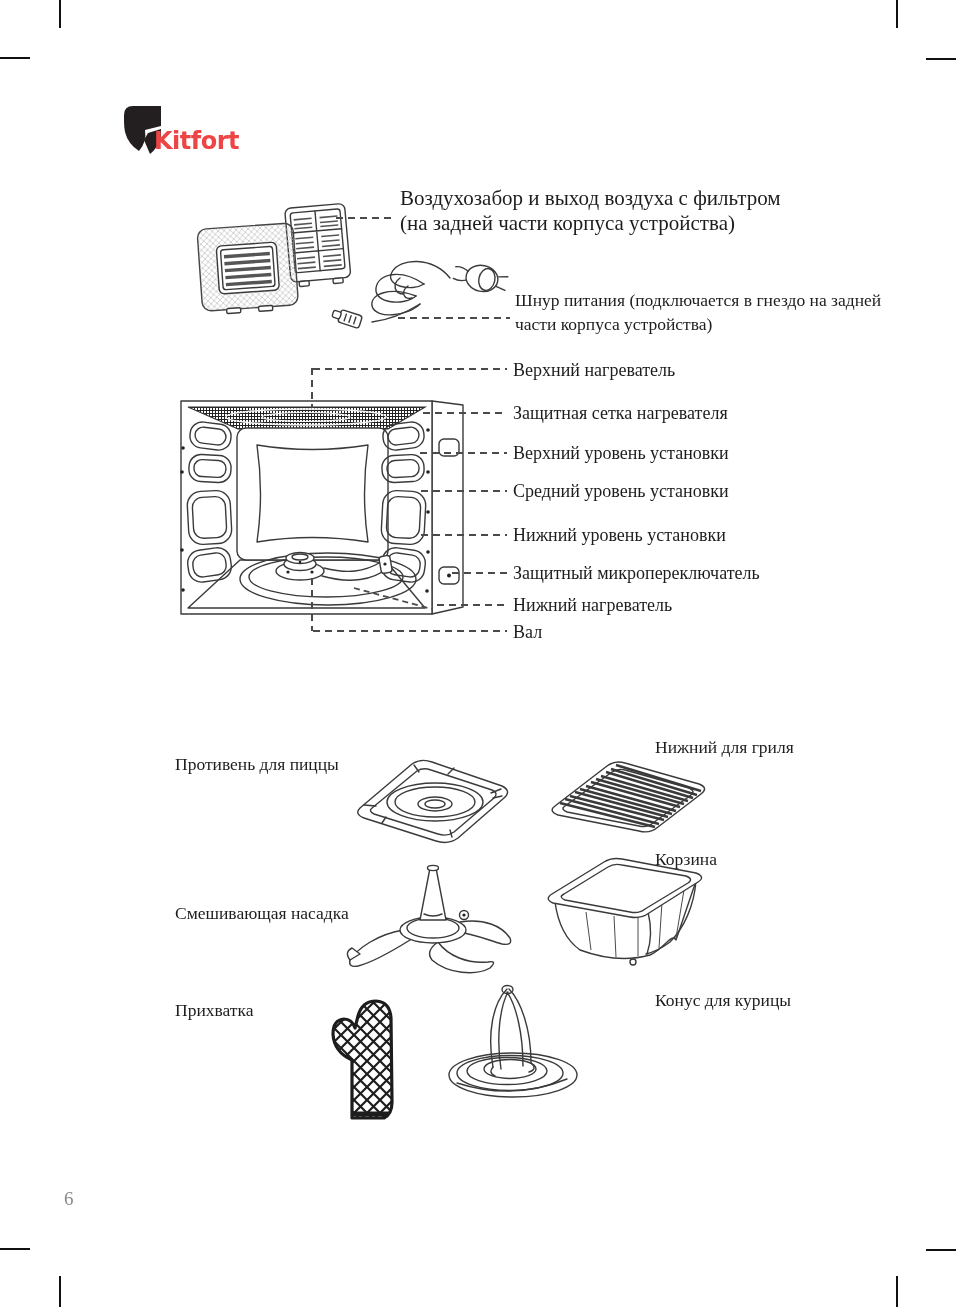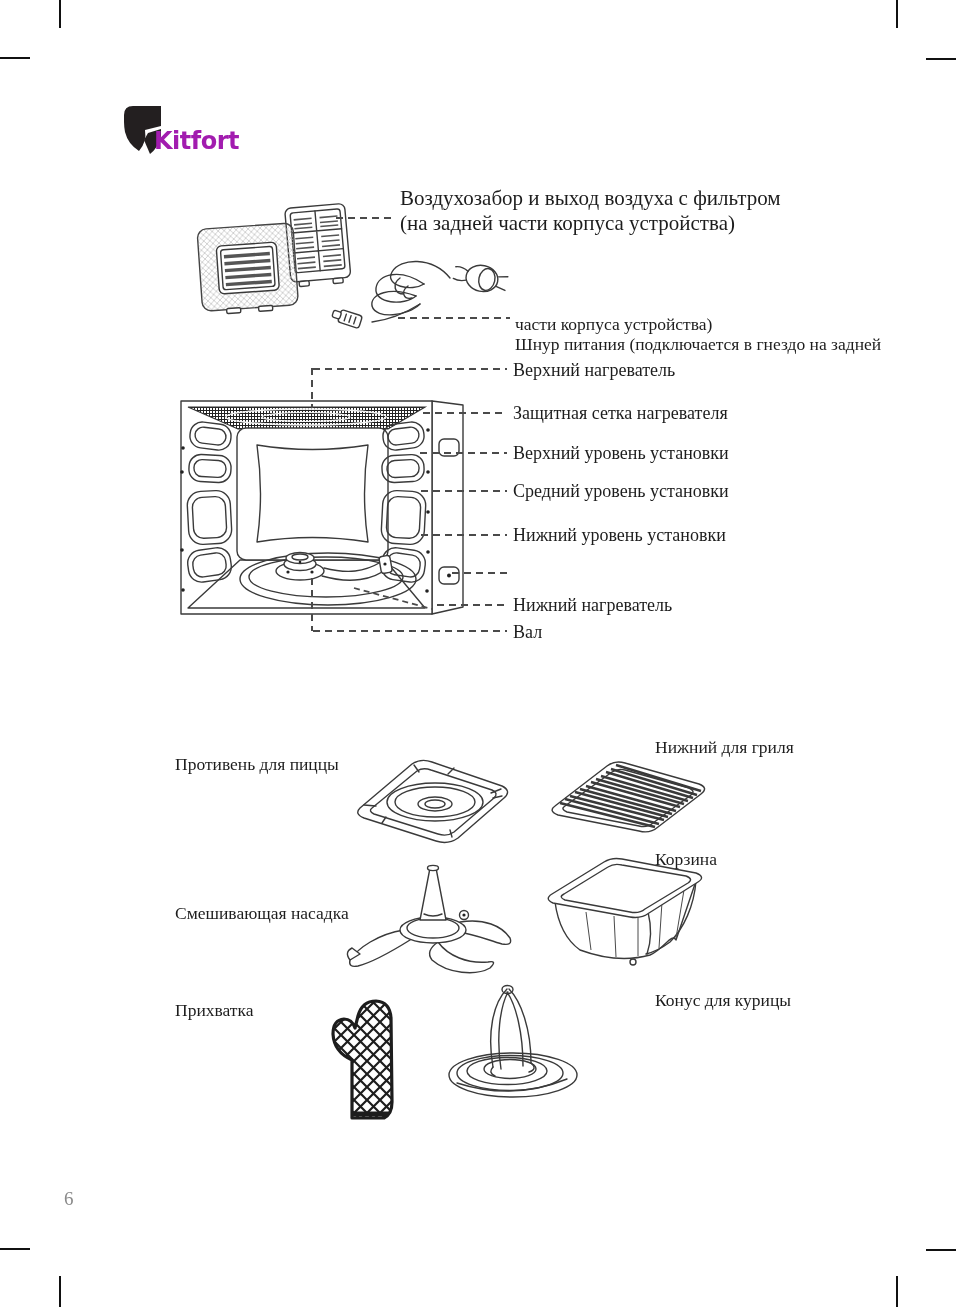--- a/index.html
+++ b/index.html
@@ -6,21 +6,21 @@
   .page{position:relative;width:956px;height:1307px;background:#ffffff;margin:0 auto;overflow:hidden;
         font-family:"Liberation Serif","DejaVu Serif",serif;color:#1f1f1f;}
   .crop{position:absolute;background:#111;}
   .lbl{position:absolute;white-space:nowrap;font-size:18px;line-height:21px;color:#1d1d1d;}
   .lbl-big{font-size:21px;line-height:25px;}
   .lbl-cord{font-size:17.5px;line-height:24px;}
   .lbl-acc{font-size:17.5px;}
   .ldr-h{position:absolute;height:2px;background:repeating-linear-gradient(90deg,#4a4a4a 0 7px,transparent 7px 12px);}
   .ldr-v{position:absolute;width:2px;background:repeating-linear-gradient(180deg,#4a4a4a 0 7px,transparent 7px 12px);}
   .logo-text{position:absolute;left:154px;top:127px;font-family:"DejaVu Sans","Liberation Sans",sans-serif;
-             font-weight:bold;font-size:24px;letter-spacing:-0.5px;color:#a21caf;}
+             font-weight:bold;font-size:24px;letter-spacing:-0.5px;color:#ef4444;}
   .pageno{position:absolute;left:64px;top:1188px;font-size:19px;color:#8a8a8a;}
   .fig{position:absolute;}
   svg .ink{stroke:#3a3a3a;fill:none;stroke-width:1.4;stroke-linecap:round;stroke-linejoin:round;}
   svg .inkf{stroke:#3a3a3a;fill:#ffffff;stroke-width:1.4;stroke-linejoin:round;}
 </style>
 </head>
 <body>
 
 <div class="page">
 
@@ -94,21 +94,21 @@
       <path d="M90 64 C74 74 58 80 42 82" class="ink"></path>
       <g transform="rotate(18 18 82)">
         <rect x="8" y="72" width="22" height="13" rx="3" class="inkf"></rect>
         <rect x="1" y="75" width="8" height="7" rx="2" class="inkf"></rect>
         <path d="M14 75 v7 M19 75 v7 M24 75 v7" class="ink"></path>
       </g>
     </svg>
   </div>
 
   <div class="ldr-h" style="left:398px;top:317px;width:112px;"></div>
-  <div class="lbl lbl-cord" style="left:515px;top:288px;margin-top:44px;">Шнур питания (подключается в гнездо на задней</div>
+  <div class="lbl lbl-cord" style="left:515px;top:288px;">Шнур питания (подключается в гнездо на задней</div>
   <div class="lbl lbl-cord" style="left:515px;top:312px;">части корпуса устройства)</div>
 
   <div class="fig" style="left:178px;top:388px;width:292px;height:232px;">
     <svg width="292" height="232" viewBox="0 0 292 232">
       <path d="M254 13 L285 17 L285 219 L254 226 Z" class="inkf"></path>
       <rect x="261" y="51" width="20" height="17" rx="5" class="inkf"></rect>
       <rect x="261" y="179" width="20" height="17" rx="5" class="inkf"></rect>
       <circle cx="271" cy="187.5" r="2" fill="#222"></circle>
       <rect x="3" y="13" width="251" height="213" class="inkf"></rect>
       <path d="M10 220 L62 172 H207 L247 220 Z" class="inkf"></path>
@@ -189,20 +189,21 @@
   <div class="ldr-h" style="left:452px;top:572px;width:55px;"></div>
   <div class="ldr-h" style="left:437px;top:604px;width:70px;"></div>
   <div class="ldr-v" style="left:311px;top:578px;height:53px;"></div>
   <div class="ldr-h" style="left:313px;top:630px;width:194px;"></div>
 
   <div class="lbl" style="left:513px;top:360px;">Верхний нагреватель</div>
   <div class="lbl" style="left:513px;top:403px;">Защитная сетка нагревателя</div>
   <div class="lbl" style="left:513px;top:443px;font-family:Liberation Serif, serif;">Верхний уровень установки</div>
   <div class="lbl" style="left:513px;top:481px;">Средний уровень установки</div>
   <div class="lbl" style="left:513px;top:525px;">Нижний уровень установки</div>
+  <div class="lbl" style="left:513px;top:563px;">Защитный микропереключатель</div>
   <div class="lbl" style="left:513px;top:595px;">Нижний нагреватель</div>
   <div class="lbl" style="left:513px;top:622px;">Вал</div>
 
   <div class="lbl lbl-acc" style="left:175px;top:754px;text-align:center;">Противень для пиццы</div>
   <div class="lbl lbl-acc" style="left:655px;top:737px;">Нижний для гриля</div>
   <div class="lbl lbl-acc" style="left:175px;top:903px;">Смешивающая насадка</div>
   <div class="lbl lbl-acc" style="left:655px;top:849px;">Корзина</div>
   <div class="lbl lbl-acc" style="left:175px;top:1000px;">Прихватка</div>
   <div class="lbl lbl-acc" style="left:655px;top:982px;margin-top:8px;">Конус для курицы</div>
 

